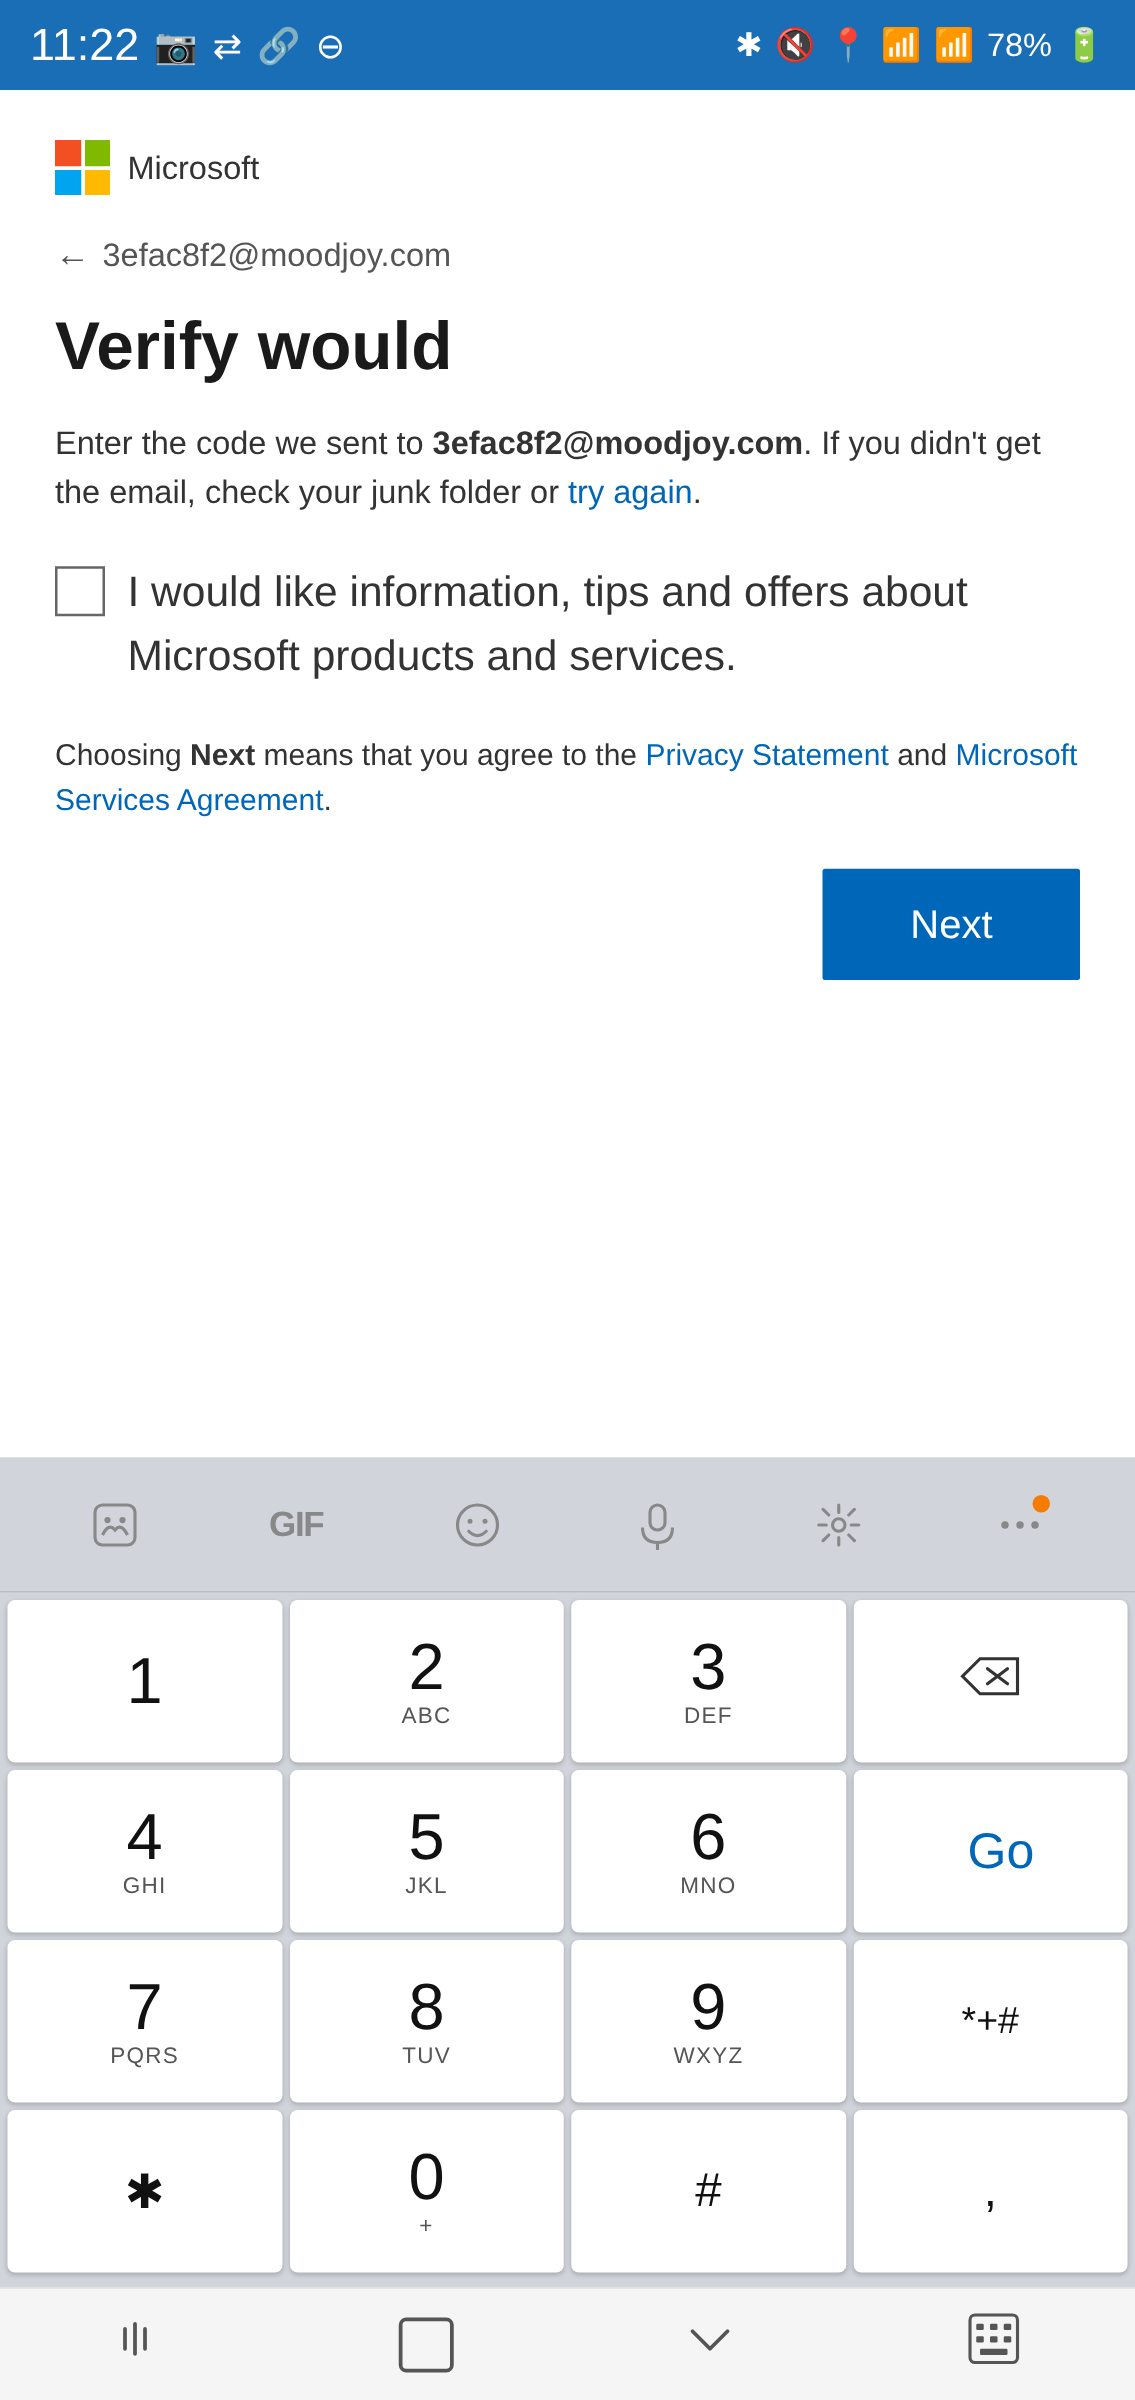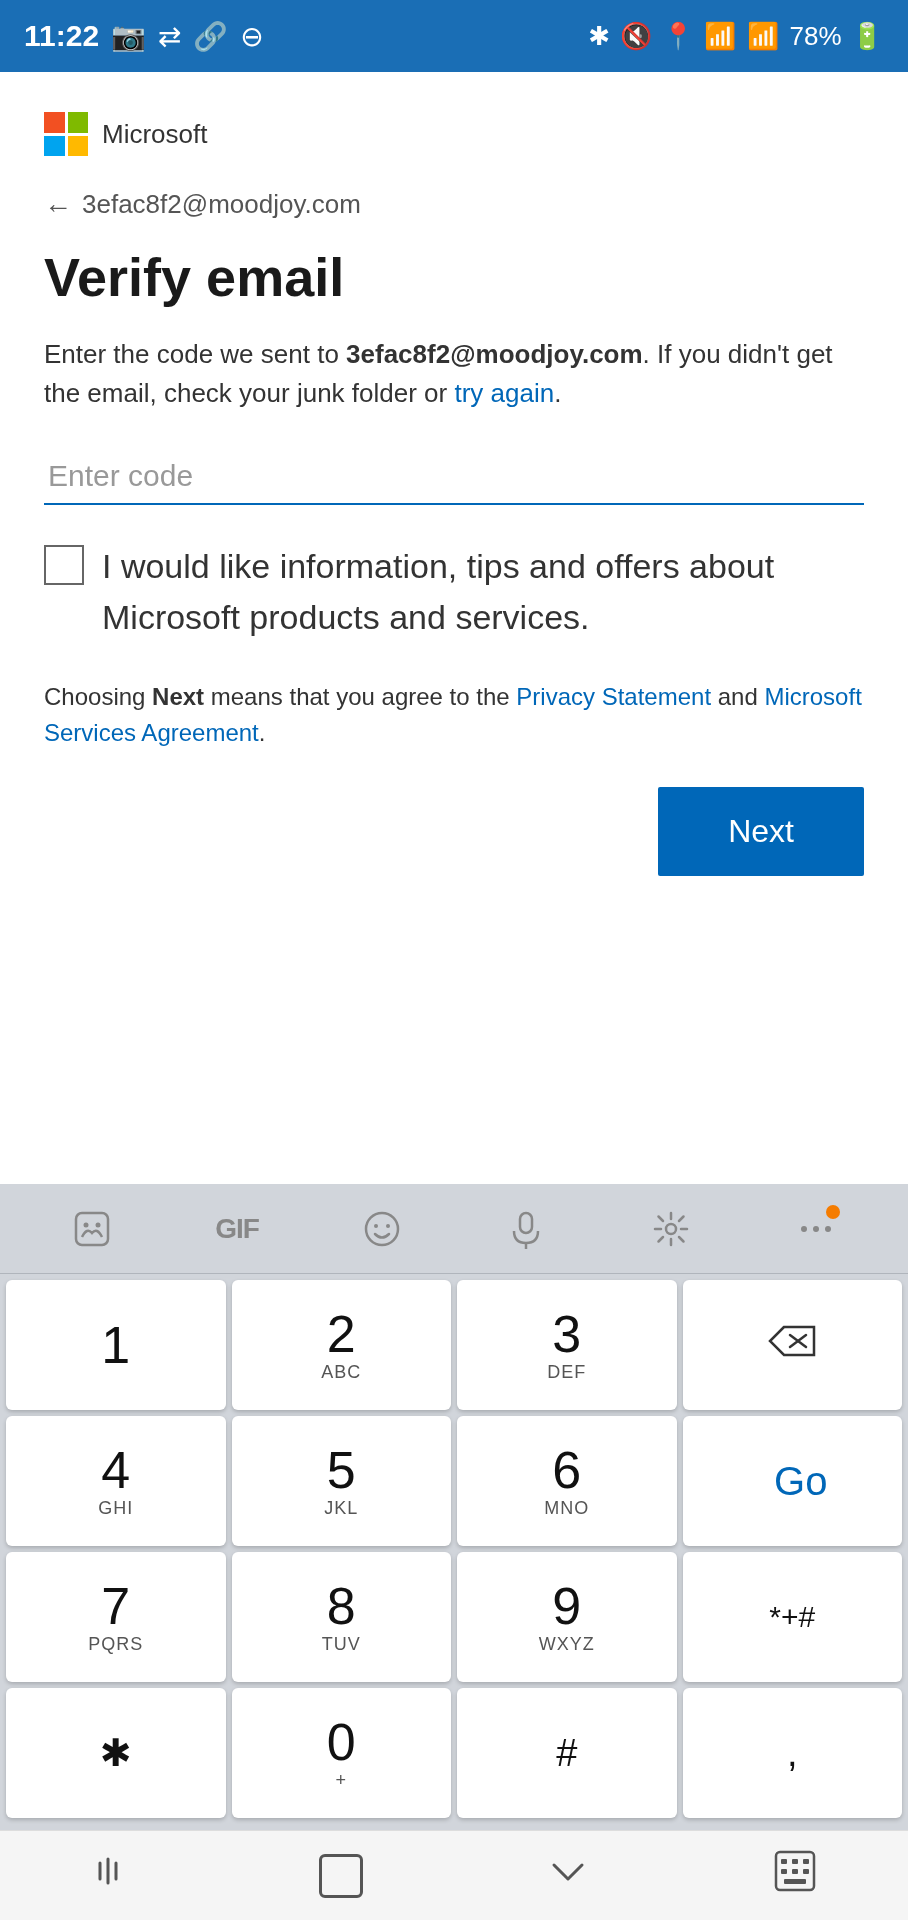--- a/index.html
+++ b/index.html
@@ -30,21 +30,21 @@
       display: flex;
       align-items: center;
       gap: 12px;
     }
     .status-right {
       display: flex;
       align-items: center;
       gap: 10px;
       font-size: 26px;
     }
-    .status-time { font-size: 30px; font-weight: 700; }
+    .status-time { font-size: 36px; font-weight: 400; }
 
     
     .content {
       padding: 40px 44px 30px 44px;
       background: #fff;
     }
 
     
     .ms-logo {
       display: flex;
@@ -174,21 +174,21 @@
     .keyboard-area {
       position: absolute;
       bottom: 0;
       left: 0;
       width: 908px;
       background: #d1d5db;
     }
 
     
     .keyboard-toolbar {
-      height: 90px;
+      height: 108px;
       background: #d1d5db;
       display: flex;
       align-items: center;
       justify-content: space-around;
       padding: 0 20px;
       border-bottom: 1px solid #b0b5bc;
     }
     .toolbar-icon {
       width: 60px;
       height: 60px;
@@ -315,29 +315,26 @@
       <div></div>
     </div>
     <span class="ms-logo-text">Microsoft</span>
   </div>
 
   <div class="back-link">
     <span class="back-arrow">←</span>
     <span>3efac8f2@moodjoy.com</span>
   </div>
 
-  <h1 class="page-title">Verify email</h1>
+  <h1 class="page-title">Verify would</h1>
 
   <p class="description">
     <span>Enter the code we sent to </span><span class="email-bold">3efac8f2@moodjoy.com</span><span>. If you didn't get the email, check your junk folder or </span><a class="link">try again</a><span>.</span>
   </p>
 
-  <div class="code-input-container">
-    <input type="text" class="code-input" placeholder="Enter code" style="">
-  </div>
 
   <div class="checkbox-row">
     <div class="checkbox"></div>
     <span class="checkbox-label">I would like information, tips and offers about Microsoft products and services.</span>
   </div>
 
   <p class="agreement-text">
     <span>Choosing </span><span class="bold">Next</span><span> means that you agree to the </span><a class="link">Privacy Statement</a><span> and </span><a class="link">Microsoft Services Agreement</a><span>.</span>
   </p>
 

